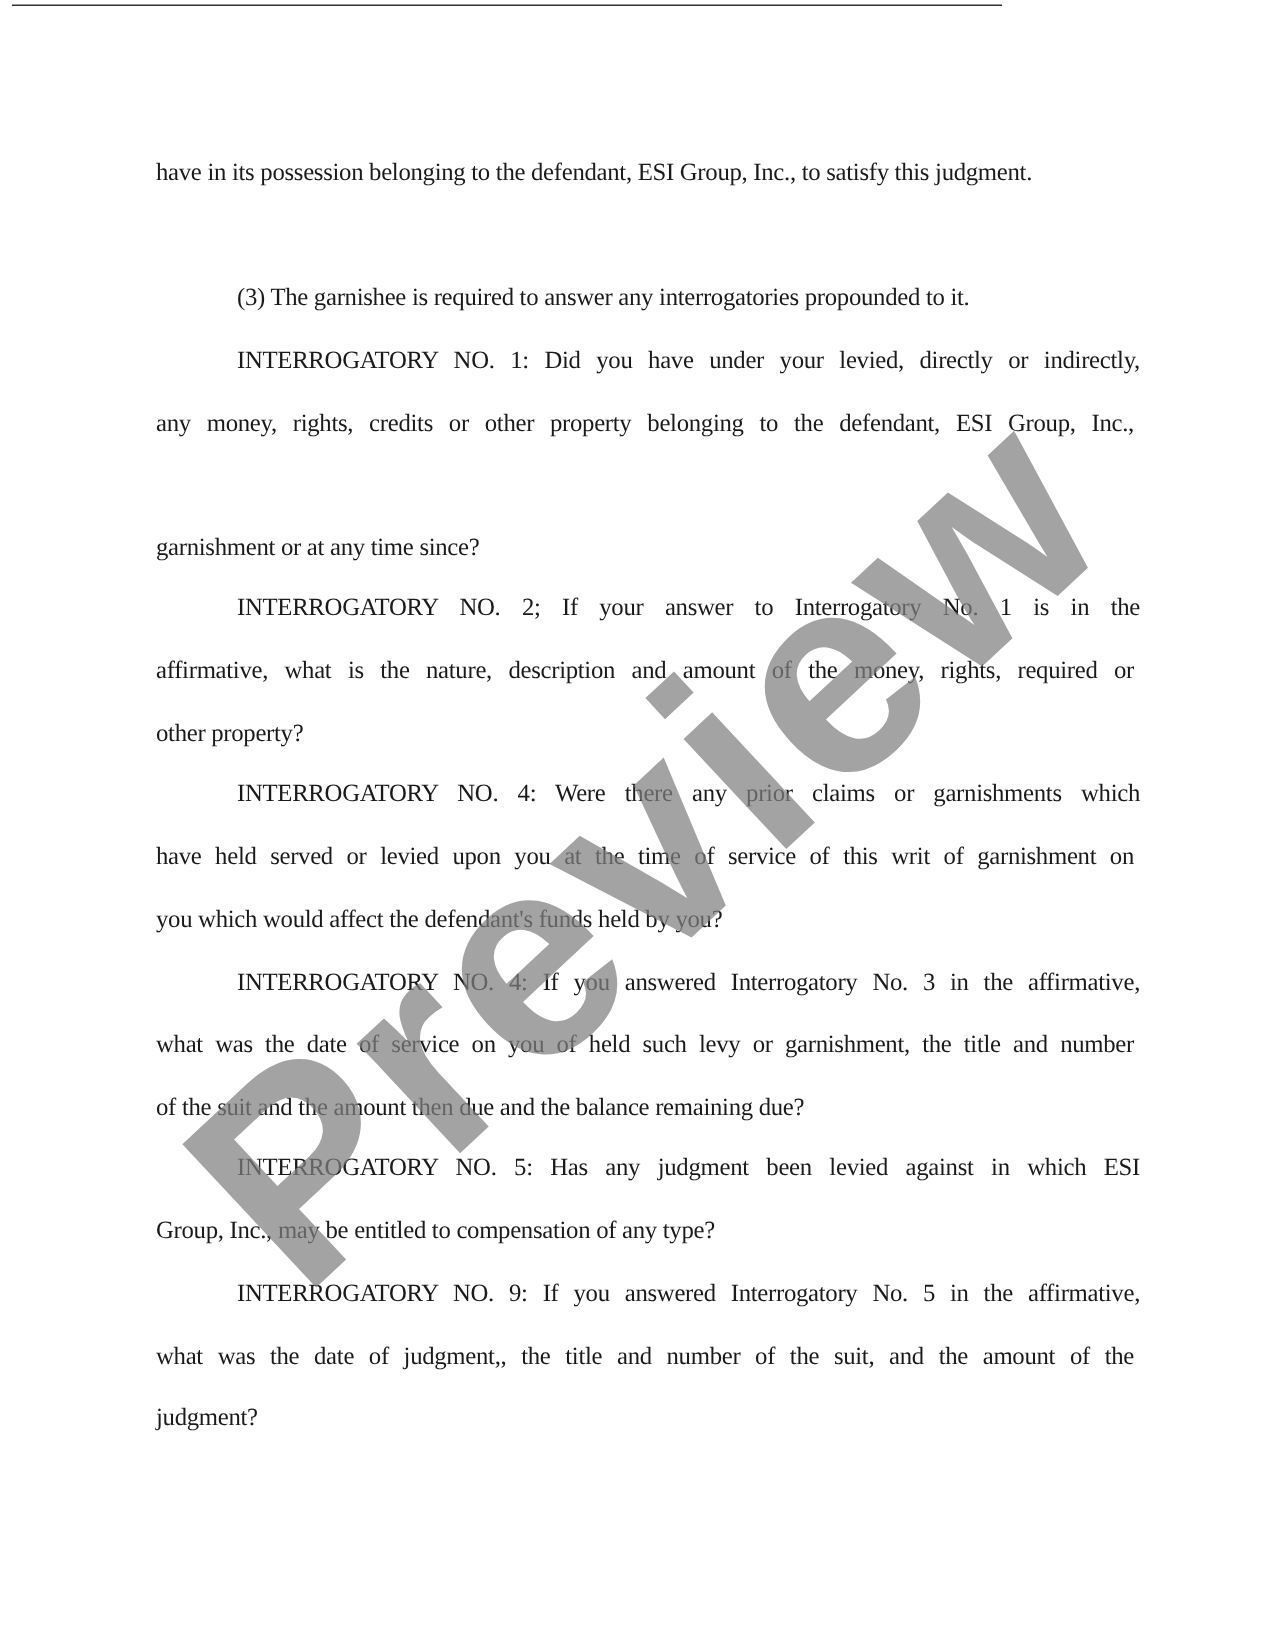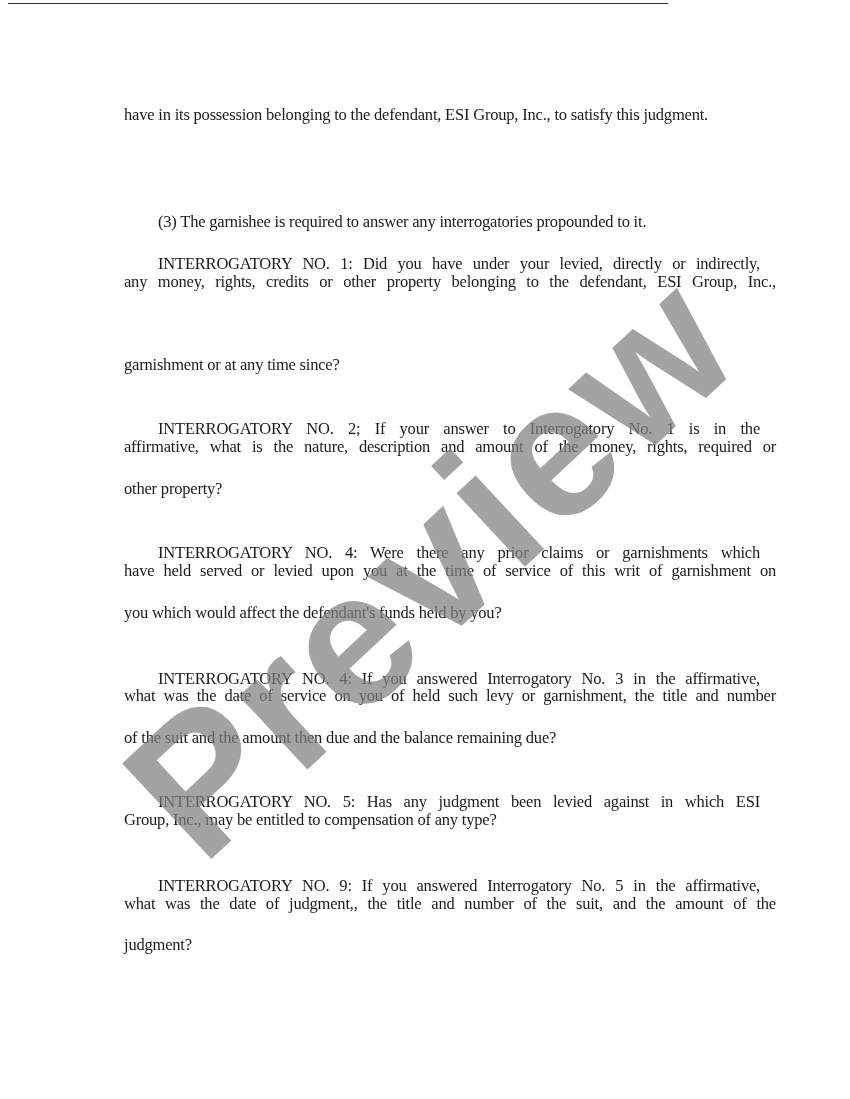--- a/index.html
+++ b/index.html
@@ -3,25 +3,25 @@
 <meta charset="utf-8">
 <style>
   html, body { margin: 0; padding: 0; }
   body {
     width: 850px; height: 1099px; background: #ffffff; position: relative; overflow: hidden;
     font-family: "Liberation Serif", "DejaVu Serif", serif; color: #1a1a1a;
   }
   .topline { position: absolute; left: 8px; top: 3px; height: 1px; background: #333; }
   .page { position: absolute; left: 0; top: 0; width: 850px; height: 1099px; }
   .line {
-    position: absolute; left: 124px; width: 652px; font-size: 16.5px; line-height: 20px;
+    position: absolute; left: 104px; width: 652px; font-size: 16.5px; line-height: 20px;
     white-space: nowrap; letter-spacing: -0.2px;
   }
   .justify { text-align: justify; text-align-last: justify; }
-  .indent { left: 158px; width: 602px; margin-top: 24px; }
+  .indent { left: 158px; width: 602px; }
   .u { text-underline-offset: 2px; }
   .watermark {
     position: absolute; left: 40px; top: 470px; width: 780px; text-align: center;
     font-family: "Liberation Sans", "DejaVu Sans", sans-serif; font-weight: bold;
     font-size: 190px; color: rgba(128,128,128,0.72); transform: rotate(-43deg);
     transform-origin: center center; letter-spacing: 4px; pointer-events: none; line-height: 1;
   }
 </style>
 </head>
 <body>

